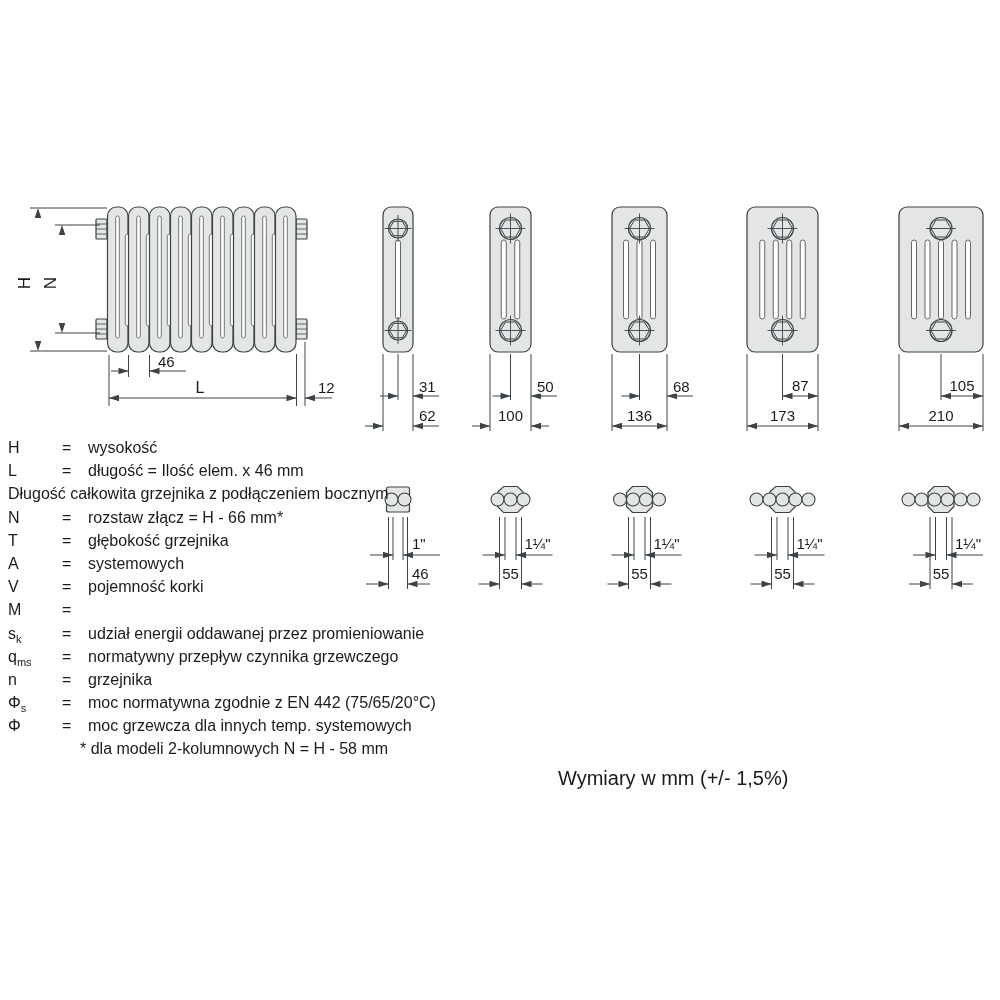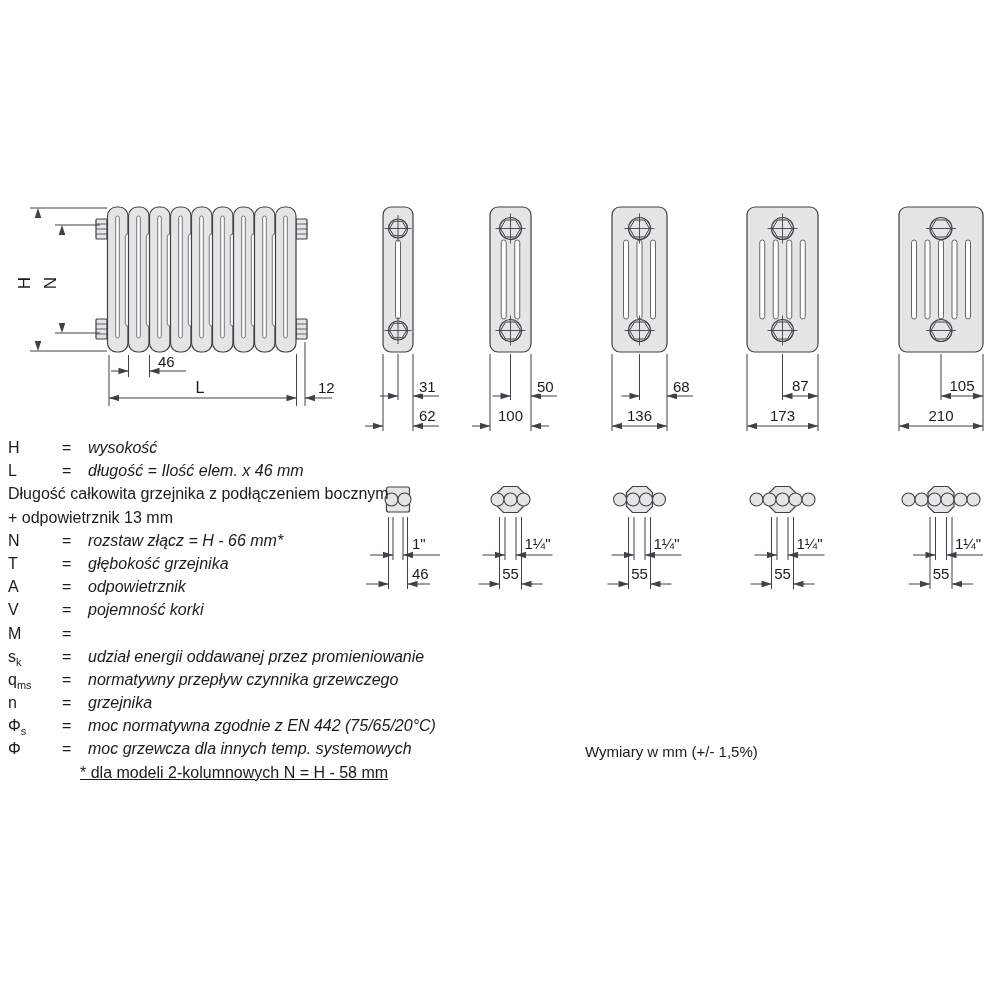--- a/index.html
+++ b/index.html
@@ -5,25 +5,25 @@
   html,body{margin:0;padding:0;background:#fff;}
   #page{position:relative;width:1000px;height:1000px;background:#fff;overflow:hidden;
         font-family:"Liberation Sans", sans-serif;color:#1b1b1b;}
   #diagram{position:absolute;left:0;top:0;}
   svg text{font-family:"Liberation Sans", sans-serif;fill:#1b1b1b;}
   .dimlbl{paint-order:stroke;stroke:#fff;stroke-width:4px;}
   #legend{position:absolute;left:8px;top:436px;width:372px;font-size:16px;line-height:23.2px;}
   .lg-row{display:flex;height:23.2px;white-space:nowrap;}
   .lg-sym{width:54px;flex:0 0 54px;}
   .lg-eq{width:26px;flex:0 0 26px;}
-  .lg-txt{flex:1;font-style:italic;}
+  .lg-txt{flex:1;}
   .lg-free{height:23.2px;white-space:nowrap;}
-  .lg-indent{padding-left:72px;text-decoration:underline;}
+  .lg-indent{padding-left:72px;}
   sub.lg-sub{font-size:11px;line-height:0;}
-  #note{position:absolute;left:558px;top:743px;font-size:15px;white-space:nowrap;margin-left:27px;}
+  #note{position:absolute;left:558px;top:767px;font-size:20px;white-space:nowrap;}
 </style>
 </head>
 <body>
 
 <div id="page">
   <svg id="diagram" width="1000" height="1000" viewBox="0 0 1000 1000">
       <g>
         <g>
           <rect x="96" y="219" width="11" height="20" rx="1" fill="#e4e6e6" stroke="#3d4247" stroke-width="1.2"></rect>
           <line x1="96" y1="224" x2="107" y2="224" stroke="#3d4247" stroke-width="0.8"></line>
@@ -381,35 +381,34 @@
         <span class="lg-sym"><span>H</span></span>
         <span class="lg-eq">=</span>
         <span class="lg-txt">wysokość</span>
       </div>
       <div class="lg-row">
         <span class="lg-sym"><span>L</span></span>
         <span class="lg-eq">=</span>
         <span class="lg-txt">długość = Ilość elem. x 46 mm</span>
       </div>
       <div class="lg-free"><span>Długość całkowita grzejnika z podłączeniem bocznym</span></div>
-      <div class="lg-free"><span>+ odpowietrznik 13 mm</span></div>
       <div class="lg-row">
         <span class="lg-sym"><span>N</span></span>
         <span class="lg-eq">=</span>
         <span class="lg-txt">rozstaw złącz = H - 66 mm*</span>
       </div>
       <div class="lg-row">
         <span class="lg-sym"><span>T</span></span>
         <span class="lg-eq">=</span>
         <span class="lg-txt">głębokość grzejnika</span>
       </div>
       <div class="lg-row">
         <span class="lg-sym"><span>A</span></span>
         <span class="lg-eq">=</span>
-        <span class="lg-txt">odpowietrznik</span>
+        <span class="lg-txt">systemowych</span>
       </div>
       <div class="lg-row">
         <span class="lg-sym"><span>V</span></span>
         <span class="lg-eq">=</span>
         <span class="lg-txt">pojemność korki</span>
       </div>
       <div class="lg-row">
         <span class="lg-sym"><span>M</span></span>
         <span class="lg-eq">=</span>
       </div>

